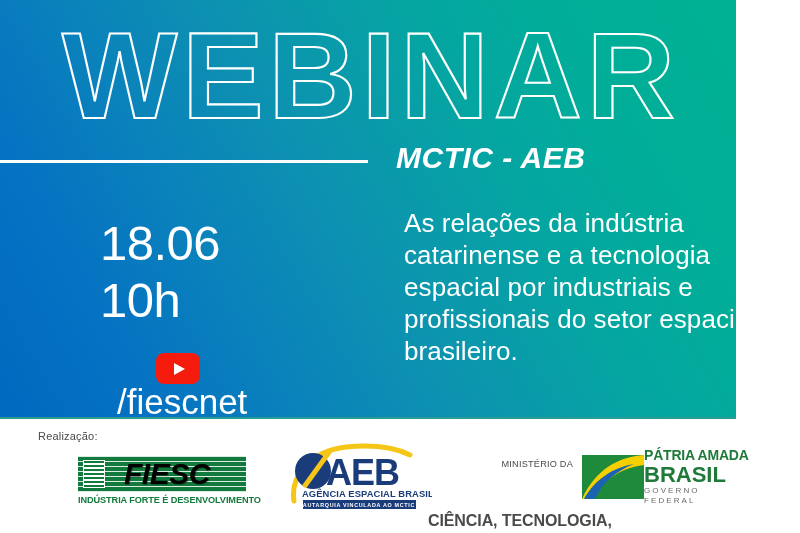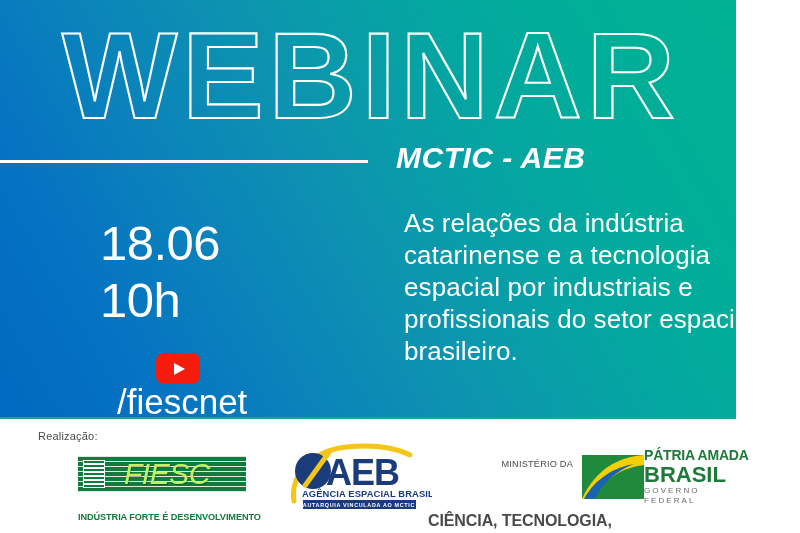--- a/index.html
+++ b/index.html
@@ -225,28 +225,28 @@
       #ffffff 2px,
       #ffffff 4px);
   }
   .fiesc-word {
     position: absolute;
     left: 46px;
     top: 0;
     height: 36px;
     line-height: 36px;
     font-size: 30px;
-    font-weight: 400;
+    font-weight: 700;
     font-style: italic;
-    color: #bef264;
+    color: #000000;
     letter-spacing: -0.5px;
     text-shadow: 1px 1px 0 rgba(0,0,0,0.25);
   }
   .fiesc-tag {
-    margin-top: 20px;
+    margin-top: 3px;
     font-size: 9.2px;
     font-weight: 700;
     color: #127a3c;
     letter-spacing: -0.1px;
     white-space: nowrap;
   }
 
   
   .aeb-logo {
     position: absolute;

